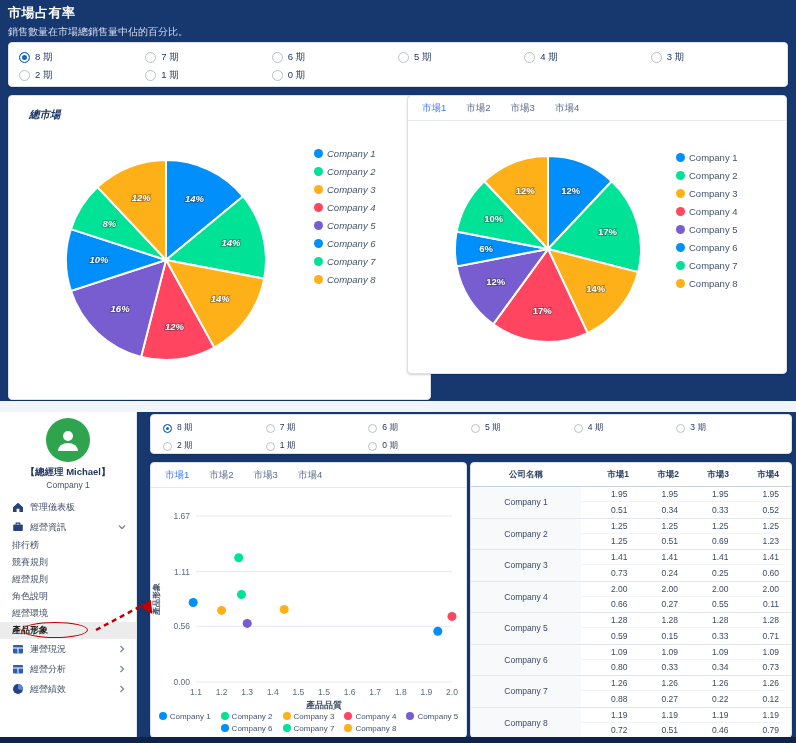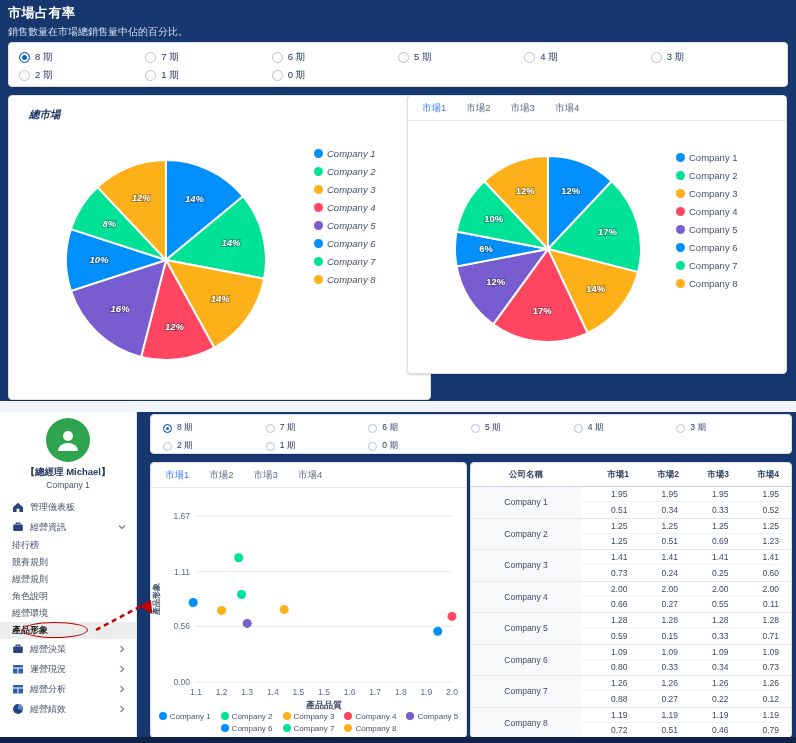--- a/index.html
+++ b/index.html
@@ -306,34 +306,20 @@
       </div>
       <div class="m-item sub">
         <span class="lbl">角色說明</span>
       </div>
       <div class="m-item sub">
         <span class="lbl">經營環境</span>
       </div>
       <div class="m-item sub hl">
         <span class="lbl">產品形象</span>
         <span class="circle-annot"></span>
-      </div>
-      <div class="m-item">
-        <span class="m-ico">
-          <svg width="12" height="12" viewBox="0 0 12 12">
-            <path d="M4.2 3.5 V2.2 H7.8 V3.5" stroke="#27427C" fill="none" stroke-width="1.2"></path>
-            <rect x="1.2" y="3.5" width="9.6" height="6.5" rx="1" fill="#27427C"></rect>
-          </svg>
-        </span>
-        <span class="lbl">經營決策</span>
-        <span style="display: flex;">
-          <svg class="chev" viewBox="0 0 8 8">
-            <polyline points="2.5,1 5.5,4 2.5,7" fill="none" stroke="#7A8699" stroke-width="1.3"></polyline>
-          </svg>
-        </span>
       </div>
       <div class="m-item">
         <span class="m-ico">
           <svg width="12" height="12" viewBox="0 0 12 12">
             <rect x="1" y="2" width="10" height="8.5" rx="1" fill="#2D5FB0"></rect>
             <line x1="1" y1="5" x2="11" y2="5" stroke="#fff"></line>
             <line x1="6" y1="5" x2="6" y2="10.5" stroke="#fff"></line>
           </svg>
         </span>
         <span class="lbl">運營現況</span>

